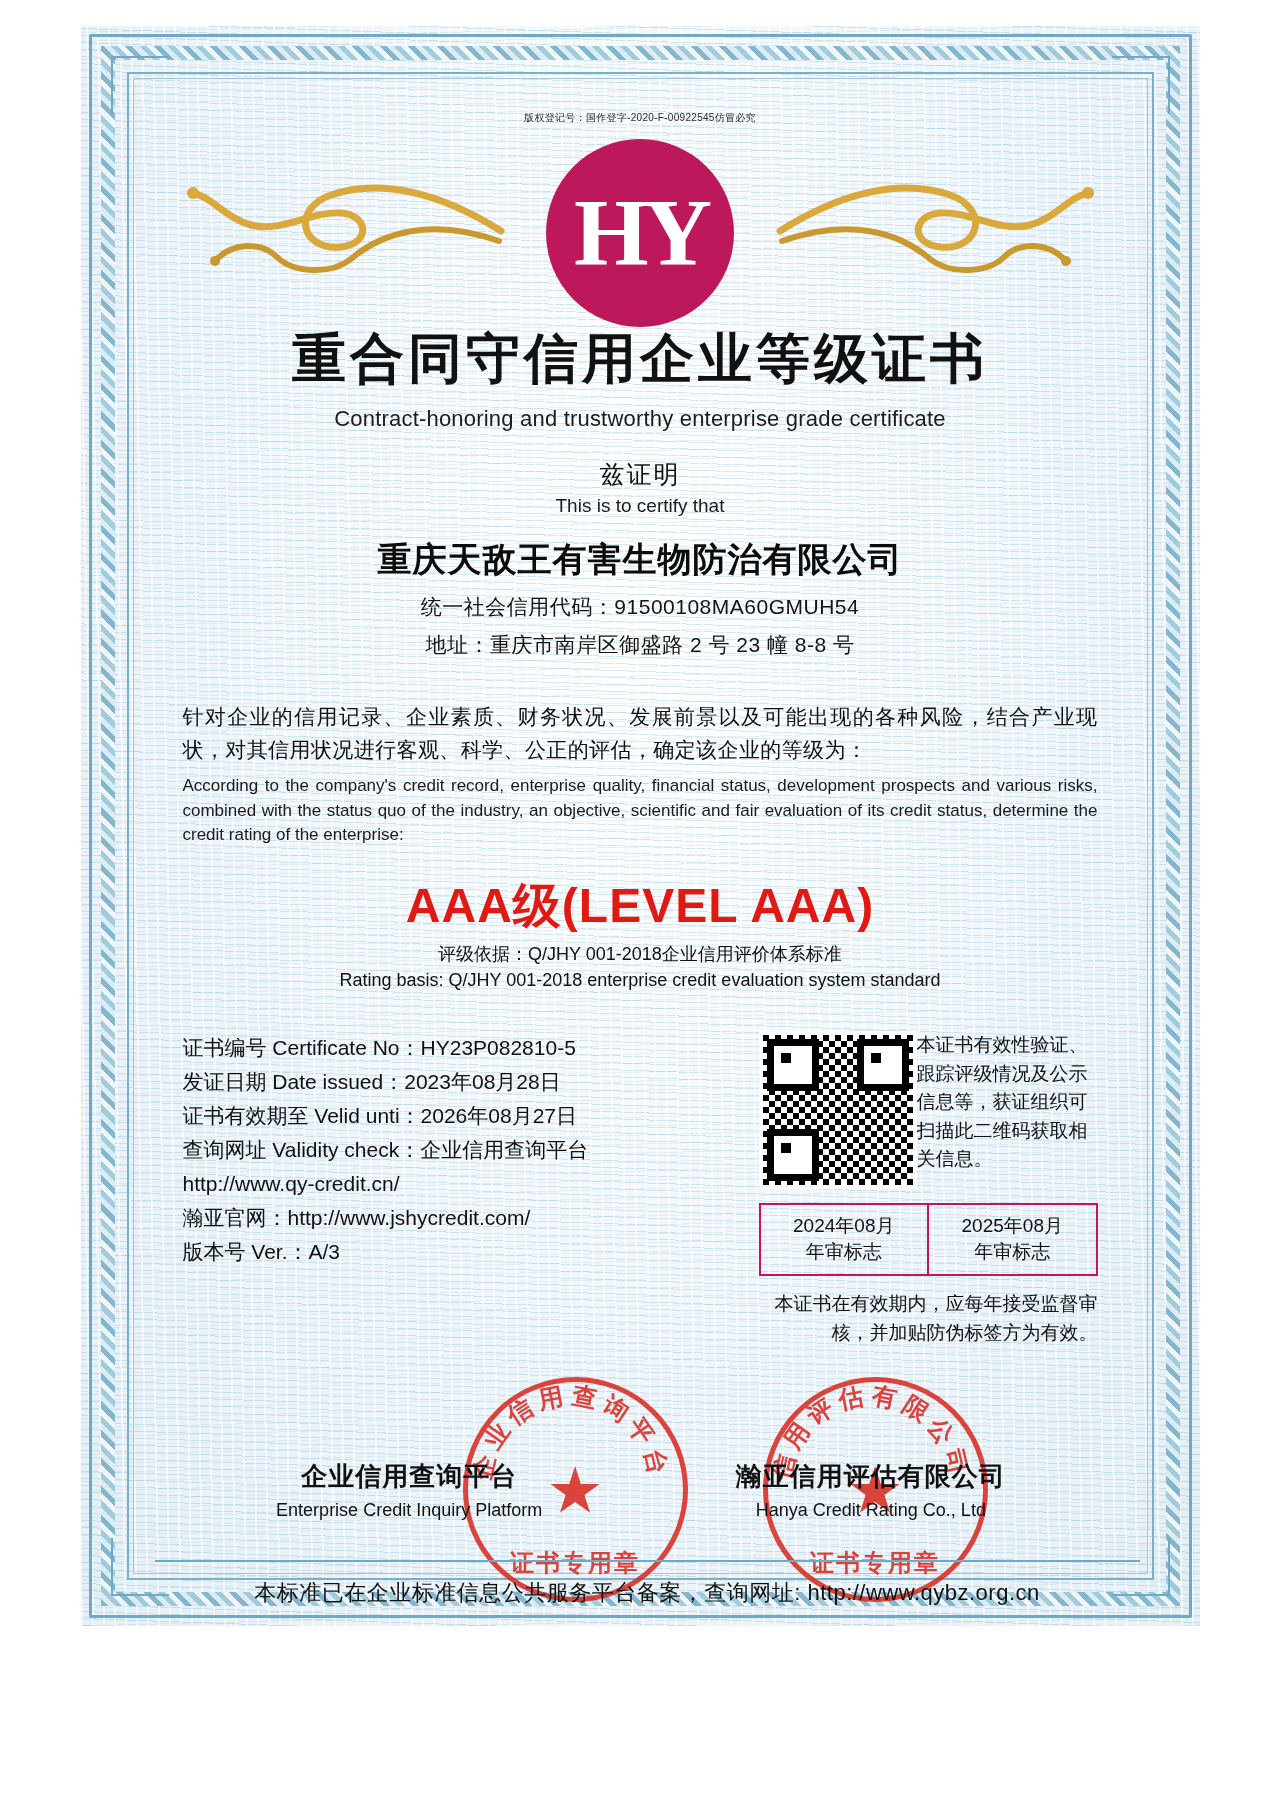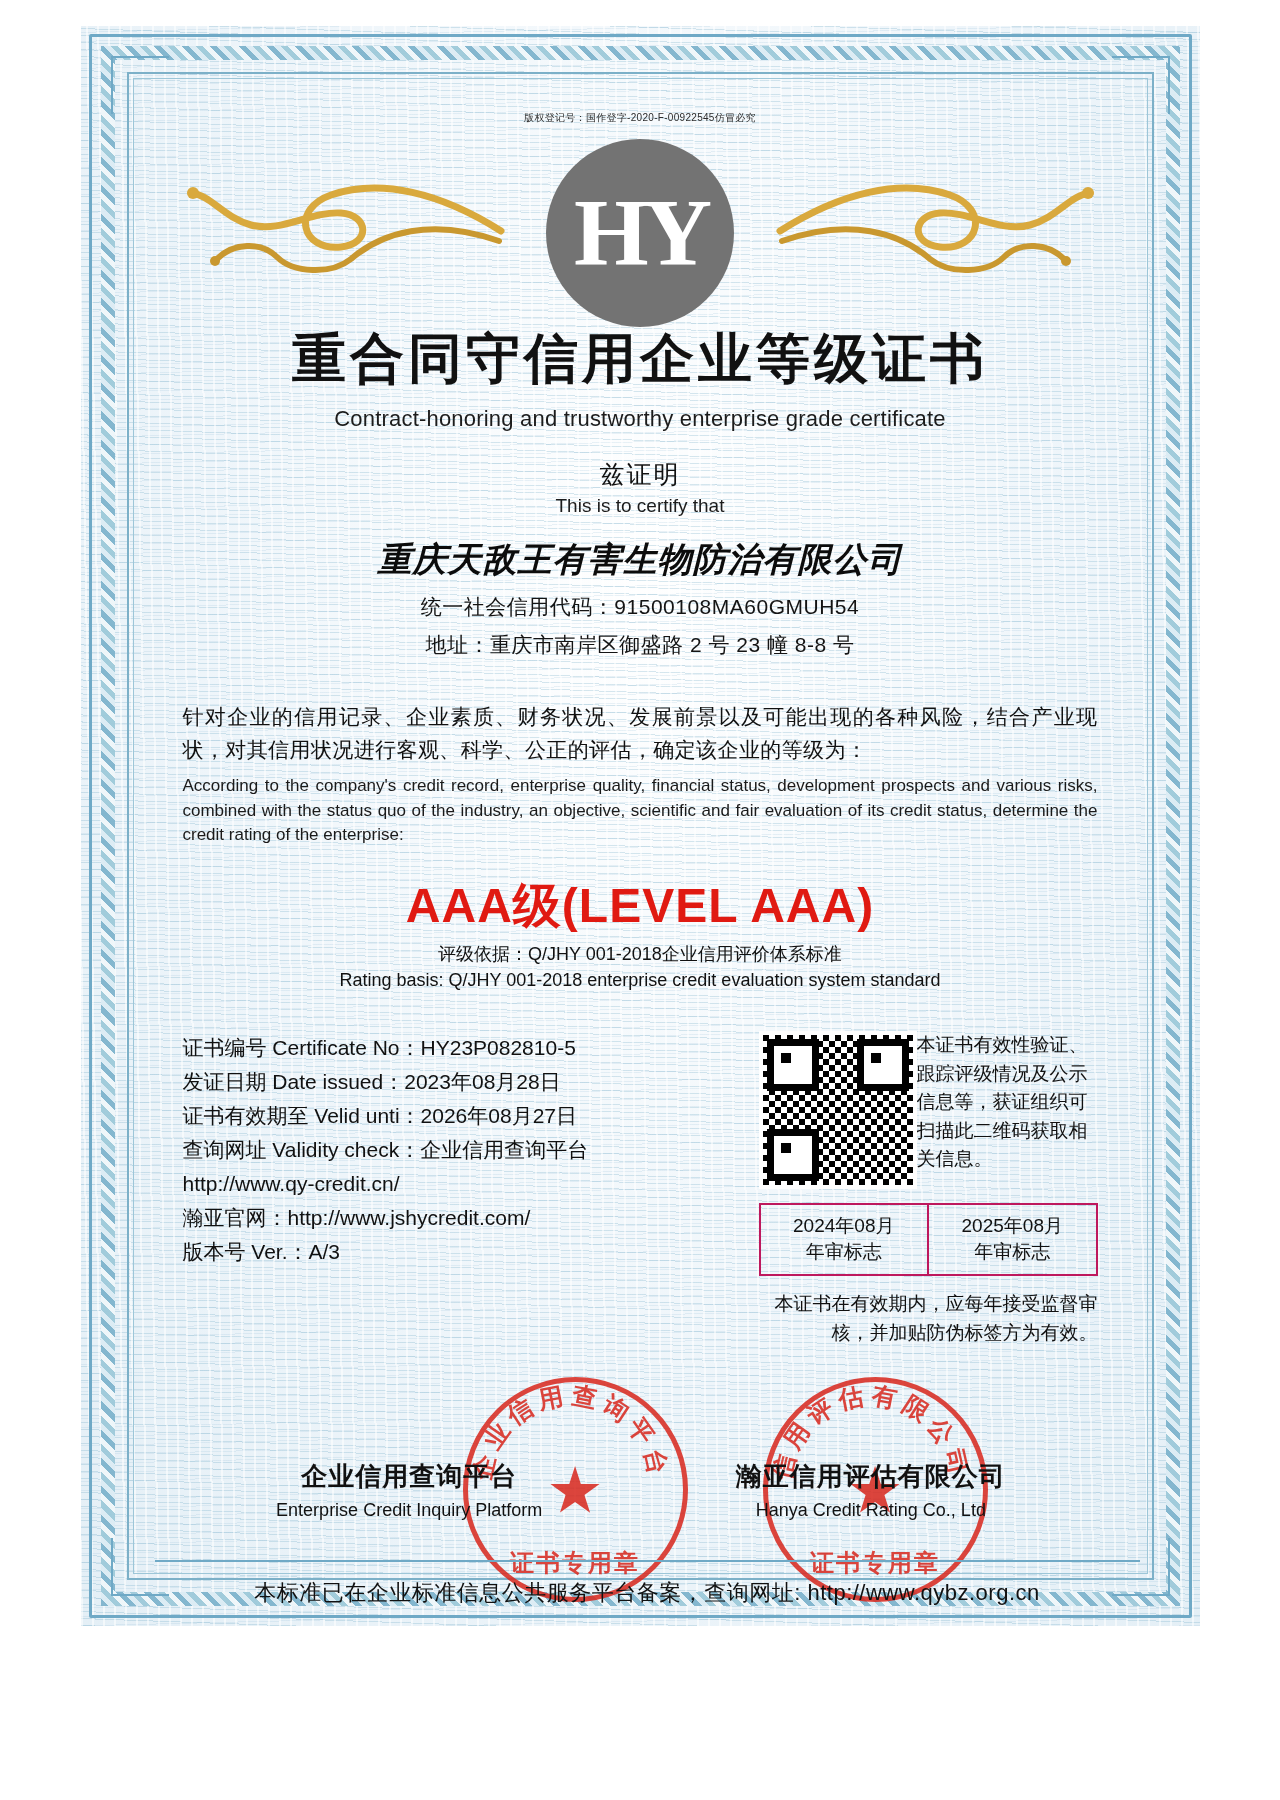--- a/index.html
+++ b/index.html
@@ -128,21 +128,21 @@
   .flourish.left  { left: 40px; }
   .flourish.right { right: 40px; transform: scaleX(-1); }
   .logo-circle {
     position: absolute;
     left: 50%;
     top: 8px;
     transform: translateX(-50%);
     width: 188px;
     height: 188px;
     border-radius: 50%;
-    background: #737373;
+    background: #be185d;
     display: flex;
     align-items: center;
     justify-content: center;
   }
   .logo-mark {
     font-size: 96px;
     font-weight: bold;
     color: #ffffff;
     letter-spacing: -6px;
     font-family: "Liberation Serif", serif;
@@ -182,21 +182,20 @@
   }
 
   .company {
     text-align: center;
     font-family: "Liberation Serif", serif;
     font-weight: bold;
     font-size: 34px;
     color: #0c0c0c;
     margin-top: 20px;
     letter-spacing: 1px;
-    font-style: italic;
   }
   .sub-line {
     text-align: center;
     font-size: 21px;
     color: #141414;
     margin-top: 10px;
     letter-spacing: .5px;
   }
 
   

